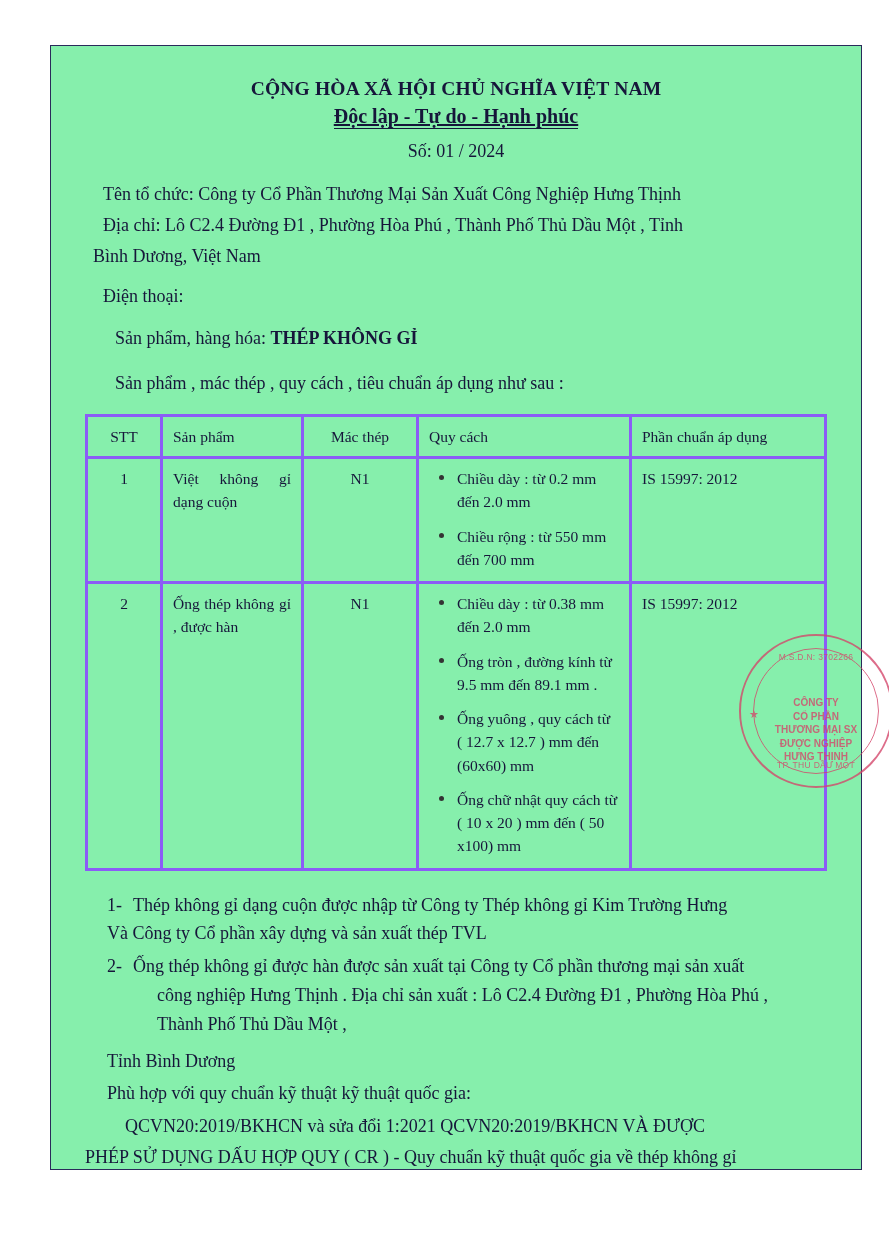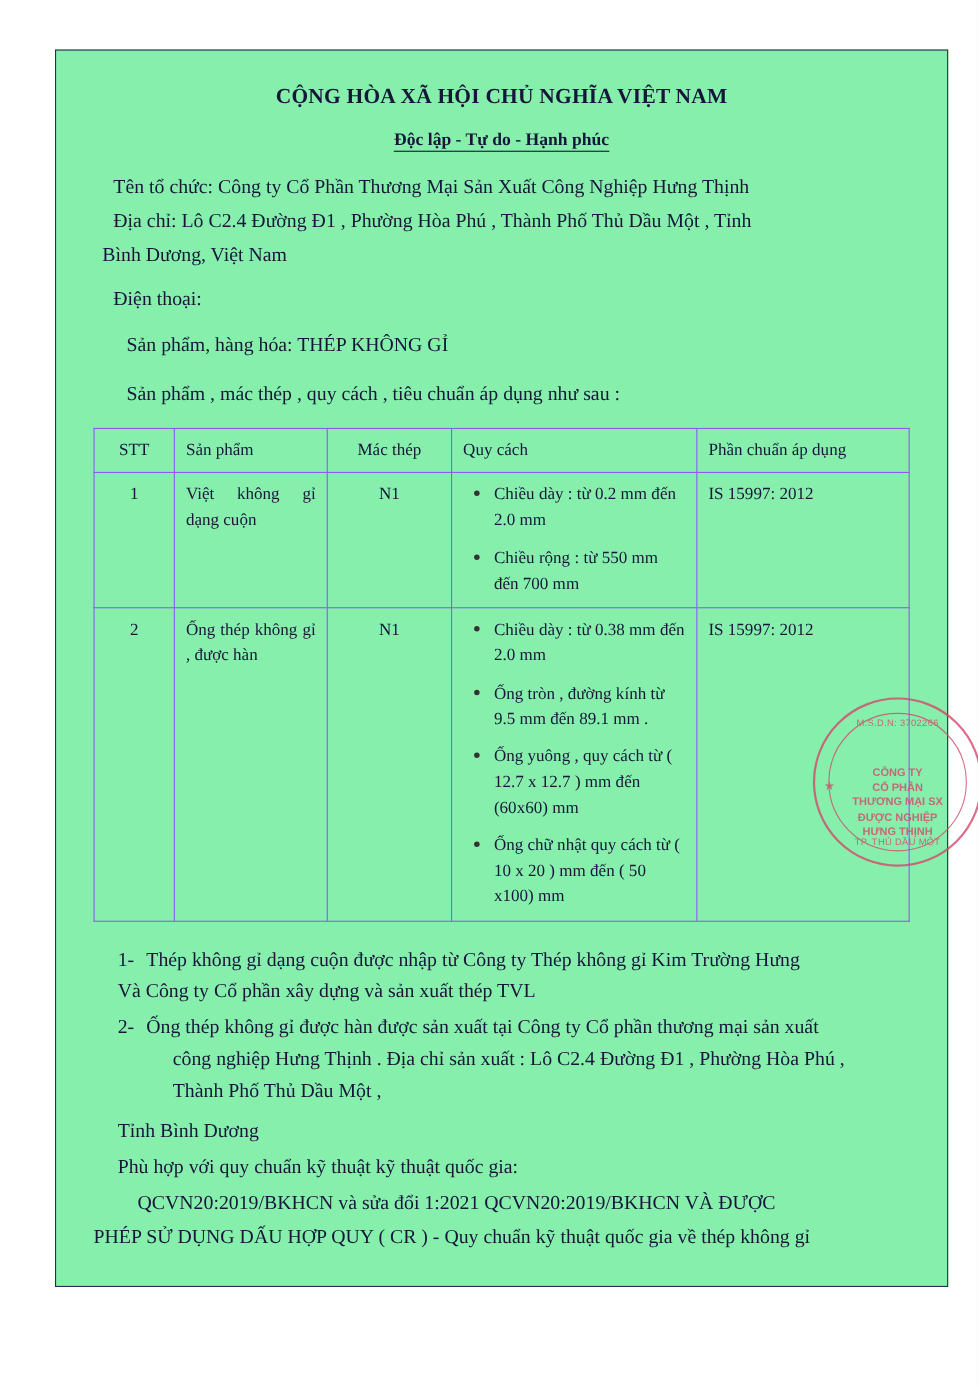--- a/index.html
+++ b/index.html
@@ -33,22 +33,23 @@
   }
   .center { text-align: center; }
   .nation {
     font-weight: bold;
     font-size: 19.5px;
     letter-spacing: 0.2px;
     margin-top: 10px;
   }
   .motto {
     font-weight: bold;
-    font-size: 16px;
-    margin-top: 19px;
+    font-size: 20px;
+    margin-top: 5px;
+    text-decoration: underline;
   }
   .motto span {
     border-bottom: 1.6px solid #16163a;
     padding-bottom: 1px;
   }
   .doc-title {
     font-weight: bold;
     font-size: 25px;
     margin-top: 34px;
     letter-spacing: 0.5px;
@@ -59,32 +60,32 @@
   }
   .body-text {
     font-size: 18px;
     line-height: 1.62;
     margin-top: 18px;
   }
   .line { margin-top: 2px; }
   .indent-1 { padding-left: 8px; }
   .indent-2 { padding-left: 18px; }
   .indent-3 { padding-left: 30px; }
-  .bold { font-weight: normal; }
+  .bold { font-weight: bold; }
   .gap-sm { margin-top: 11px; }
   .gap-md { margin-top: 16px; }
 
   table.spec {
     width: 100%;
     border-collapse: collapse;
     margin-top: 16px;
     font-size: 15.5px;
   }
   table.spec th, table.spec td {
-    border: 1px solid #8b5cf6;
+    border: 3px solid #8b5cf6;
     padding: 8px 10px;
     vertical-align: top;
     font-weight: normal;
     text-align: left;
     line-height: 1.5;
   }
   table.spec th.c-stt, table.spec td.c-stt {
     width: 52px;
     text-align: center;
   }
@@ -193,20 +194,21 @@
 </style>
 </head>
 <body>
 
 <div class="page">
   <div class="inner">
 
     <div class="center nation">CỘNG HÒA XÃ HỘI CHỦ NGHĨA VIỆT NAM</div>
     <div class="center motto"><span>Độc lập - Tự do - Hạnh phúc</span></div>
 
+    <div class="center doc-number">Số: 01 / 2024</div>
 
     <div class="body-text">
       <div class="line indent-2">Tên tổ chức: Công ty Cổ Phần Thương Mại Sản Xuất Công Nghiệp Hưng Thịnh</div>
       <div class="line indent-2">Địa chỉ: Lô C2.4 Đường Đ1 , Phường Hòa Phú , Thành Phố Thủ Dầu Một , Tỉnh</div>
       <div class="line indent-1">Bình Dương, Việt Nam</div>
       <div class="line indent-2 gap-sm">Điện thoại:</div>
     </div>
 
     <div class="body-text" style="margin-top:12px;">
       <div class="line indent-3"><span>Sản phẩm, hàng hóa:</span> <span class="bold">THÉP KHÔNG GỈ</span></div>

